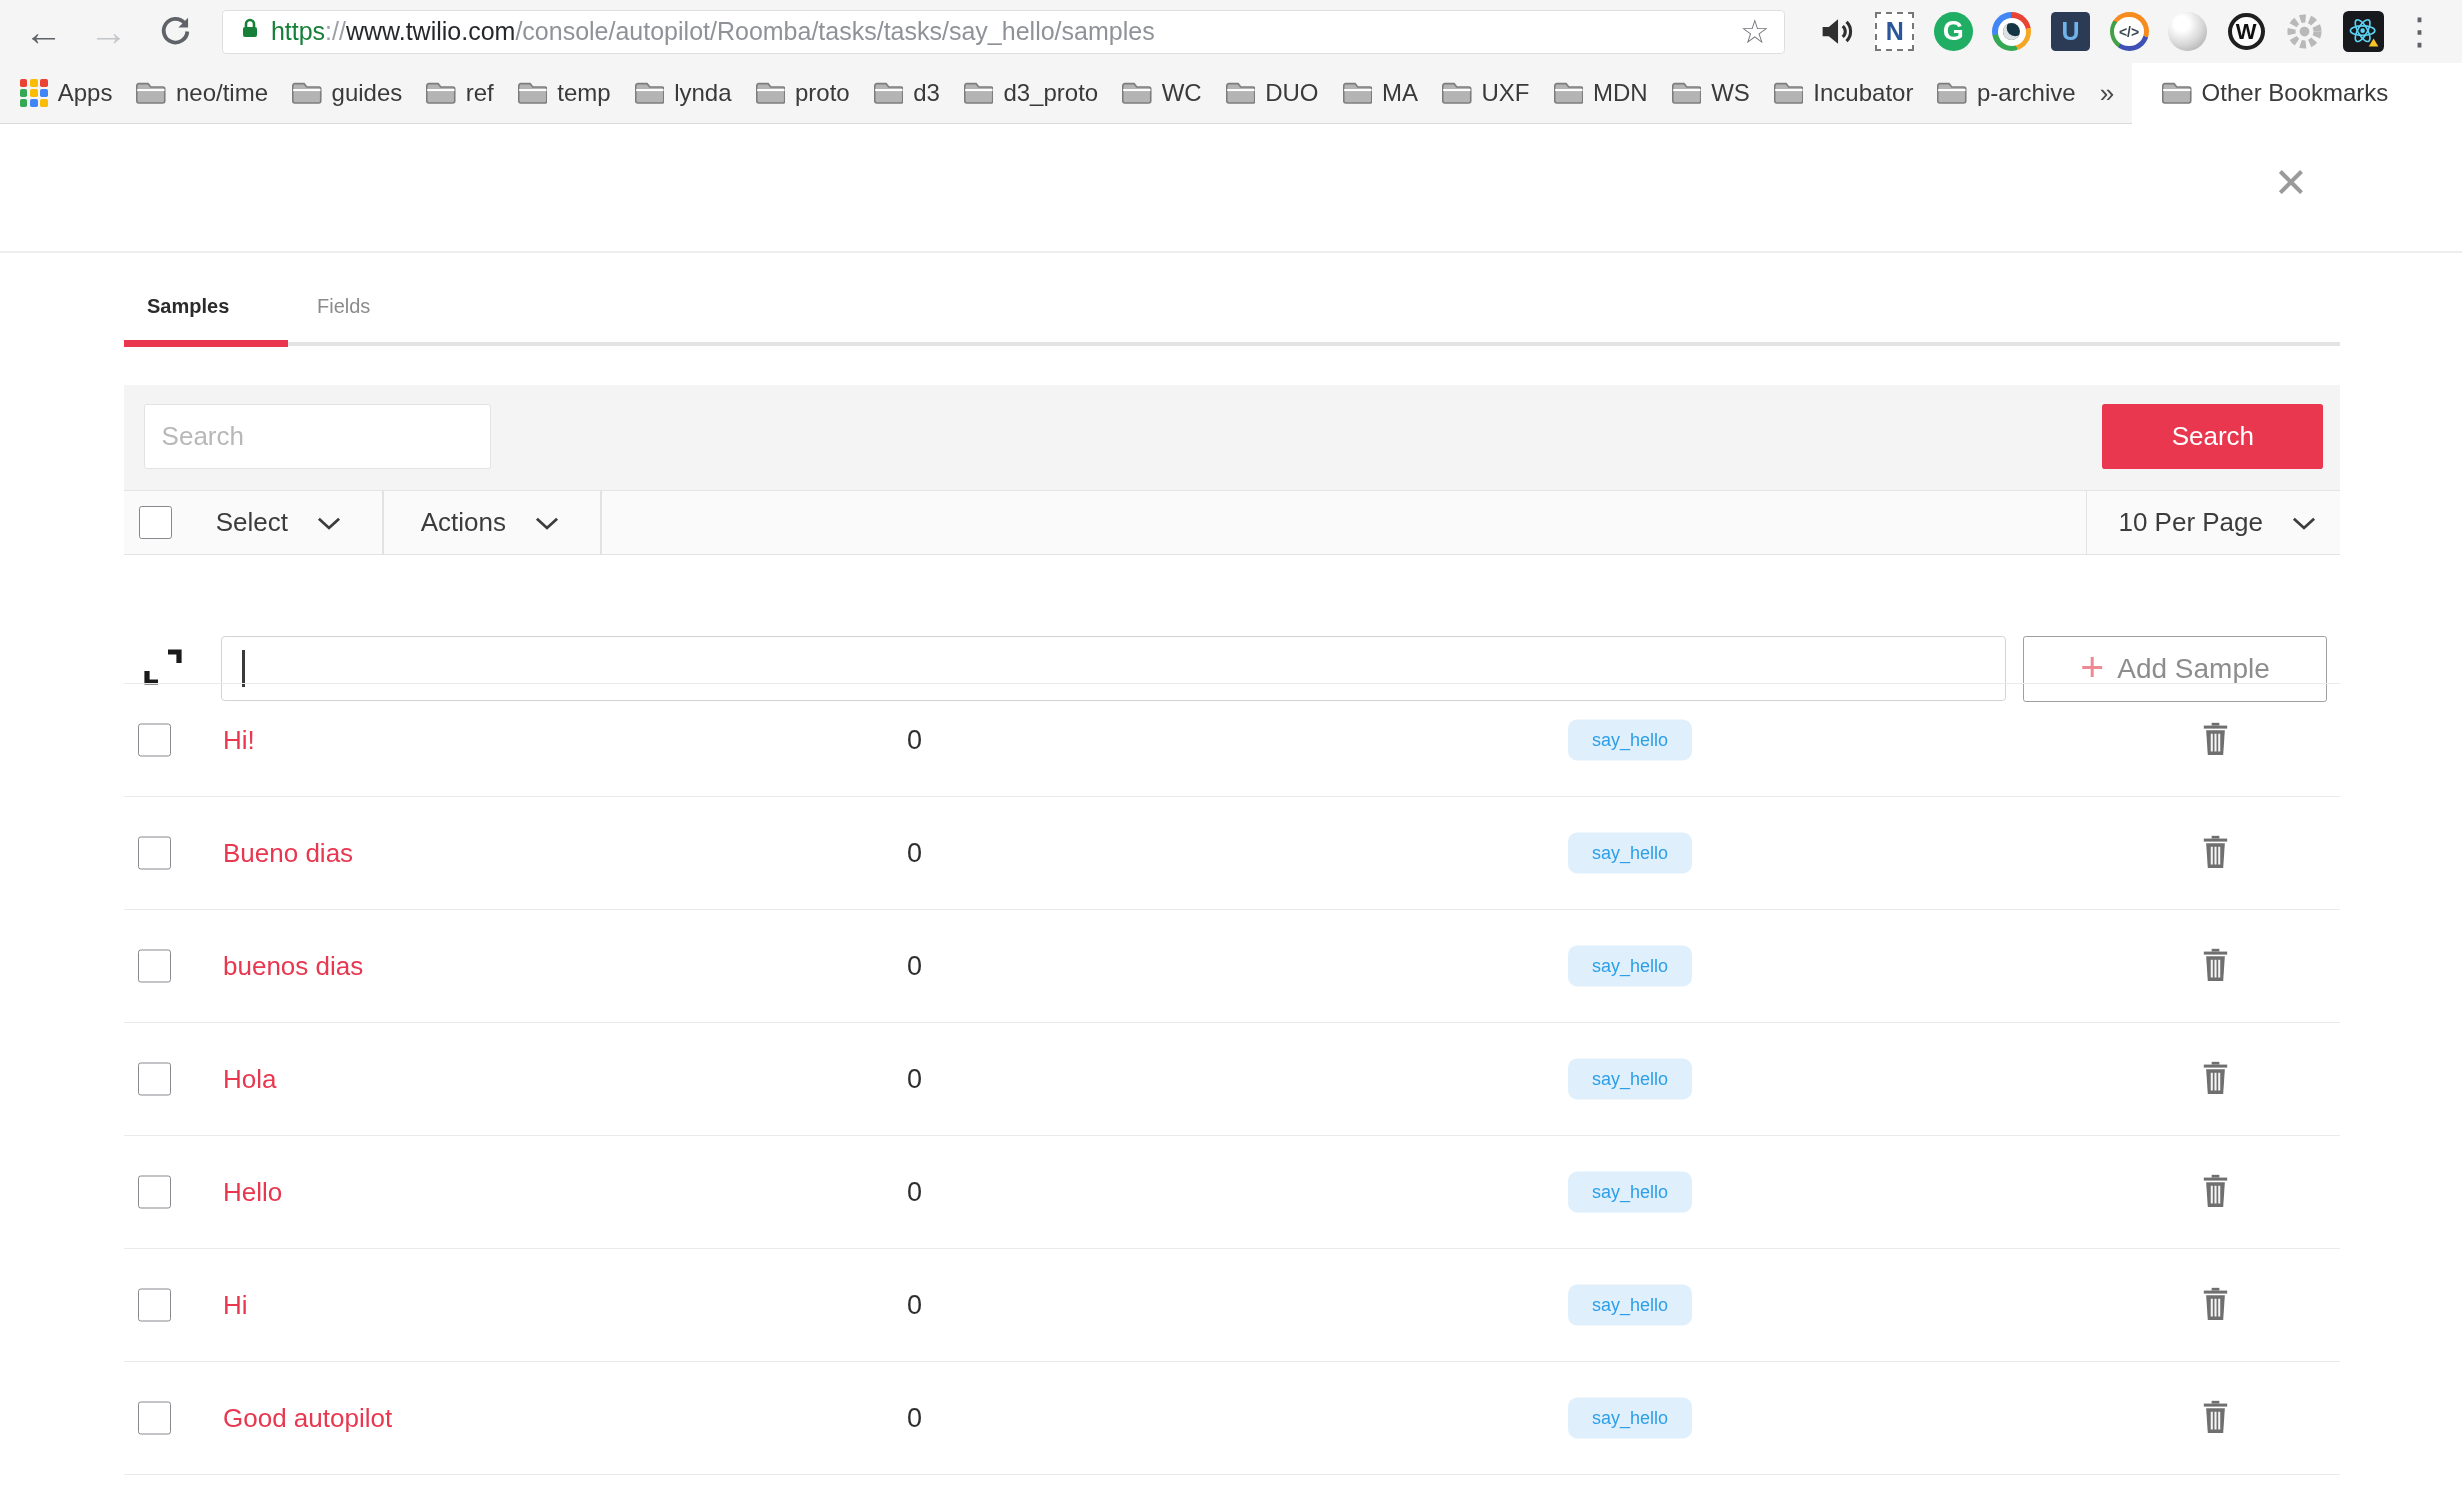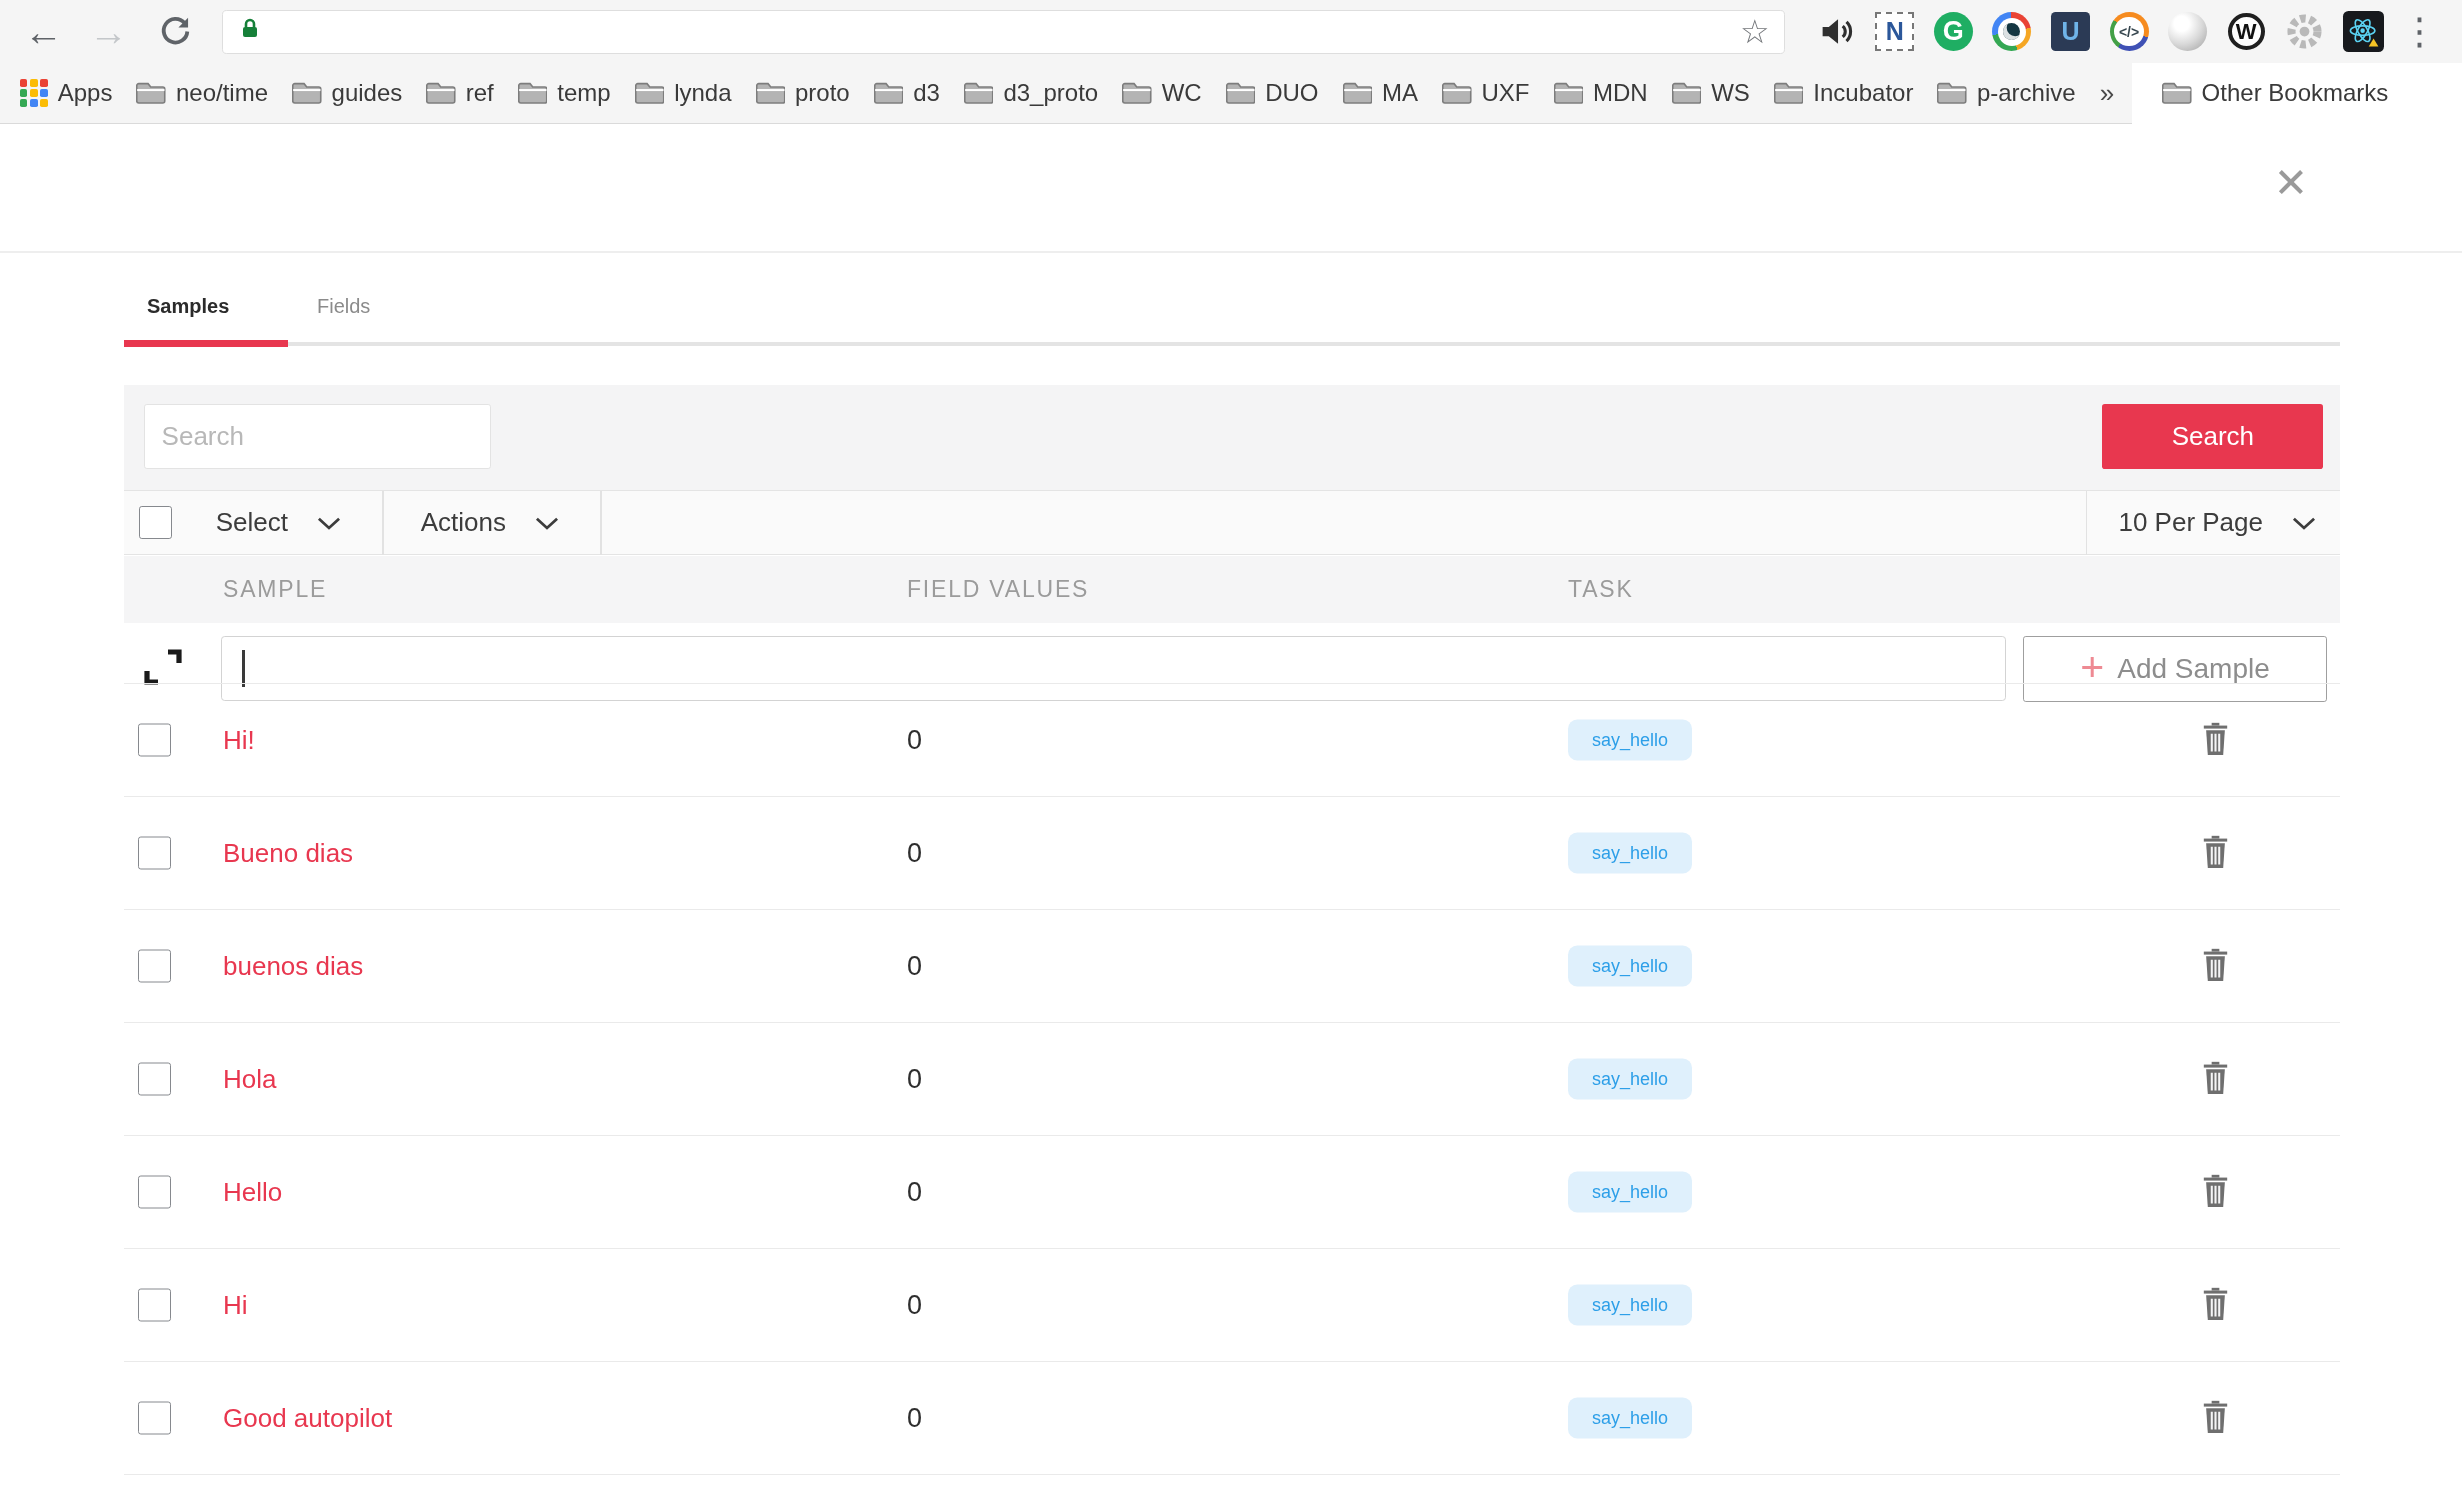--- a/index.html
+++ b/index.html
@@ -121,20 +121,23 @@
           <path d="M20.6 2.6v6.6H14z" fill="#5f6368"></path>
         </svg>
     </span>
     <div class="omnibox">
       <span>
         <svg width="24" height="24" viewBox="0 0 24 24">
             <path d="M8 10V7a4 4 0 0 1 8 0v3" fill="none" stroke="#168039" stroke-width="2.6"></path>
             <rect x="5" y="10" width="14" height="10" rx="2" fill="#168039"></rect>
           </svg>
       </span>
+      <span>
+        <span class="u-scheme">https</span><span class="u-sep">://</span><span class="u-domain">www.twilio.com</span><span class="u-path">/console/autopilot/Roomba/tasks/tasks/say_hello/samples</span>
+      </span>
       <span class="star">☆</span>
     </div>
     <div class="extrow">
       <span class="ext">
         <svg width="37" height="37" viewBox="0 0 24 24">
             <path d="M3 9v6h4l6 5V4L7 9z" fill="#2f2f2f"></path>
             <path d="M16 8.5a4.5 4.5 0 0 1 0 7" fill="none" stroke="#2f2f2f" stroke-width="2"></path>
             <path d="M18.5 5.8a8.6 8.6 0 0 1 0 12.4" fill="none" stroke="#2f2f2f" stroke-width="2"></path>
           </svg>
       </span>
@@ -356,25 +359,20 @@
     <span class="spacer"></span>
     <span class="vdiv"></span>
     <span class="bulk-group" style="margin:0 24px 0 31px">
       <span>10 Per Page</span>
       <span class="chev"><svg width="24" height="14.7" viewBox="0 0 26 16">
             <path d="M2 3l11 10L24 3" fill="none" stroke="#3c3c3c" stroke-width="3"></path>
           </svg></span>
     </span>
   </div>
 
-  <div class="thead">
-    <span class="th c1">SAMPLE</span>
-    <span class="th c2">FIELD VALUES</span>
-    <span class="th c3">TASK</span>
-  </div>
 
   <div class="addrow">
     <span class="expand-ic">
       <svg width="48" height="48" viewBox="0 0 24 24" fill="none" stroke="#1a1a1a" stroke-width="2.6">
           <path d="M14.5 4.5H20v5.5"></path>
           <path d="M9.5 19.5H4V14"></path>
         </svg>
     </span>
     <div class="add-input">
       <span class="caret"></span>

